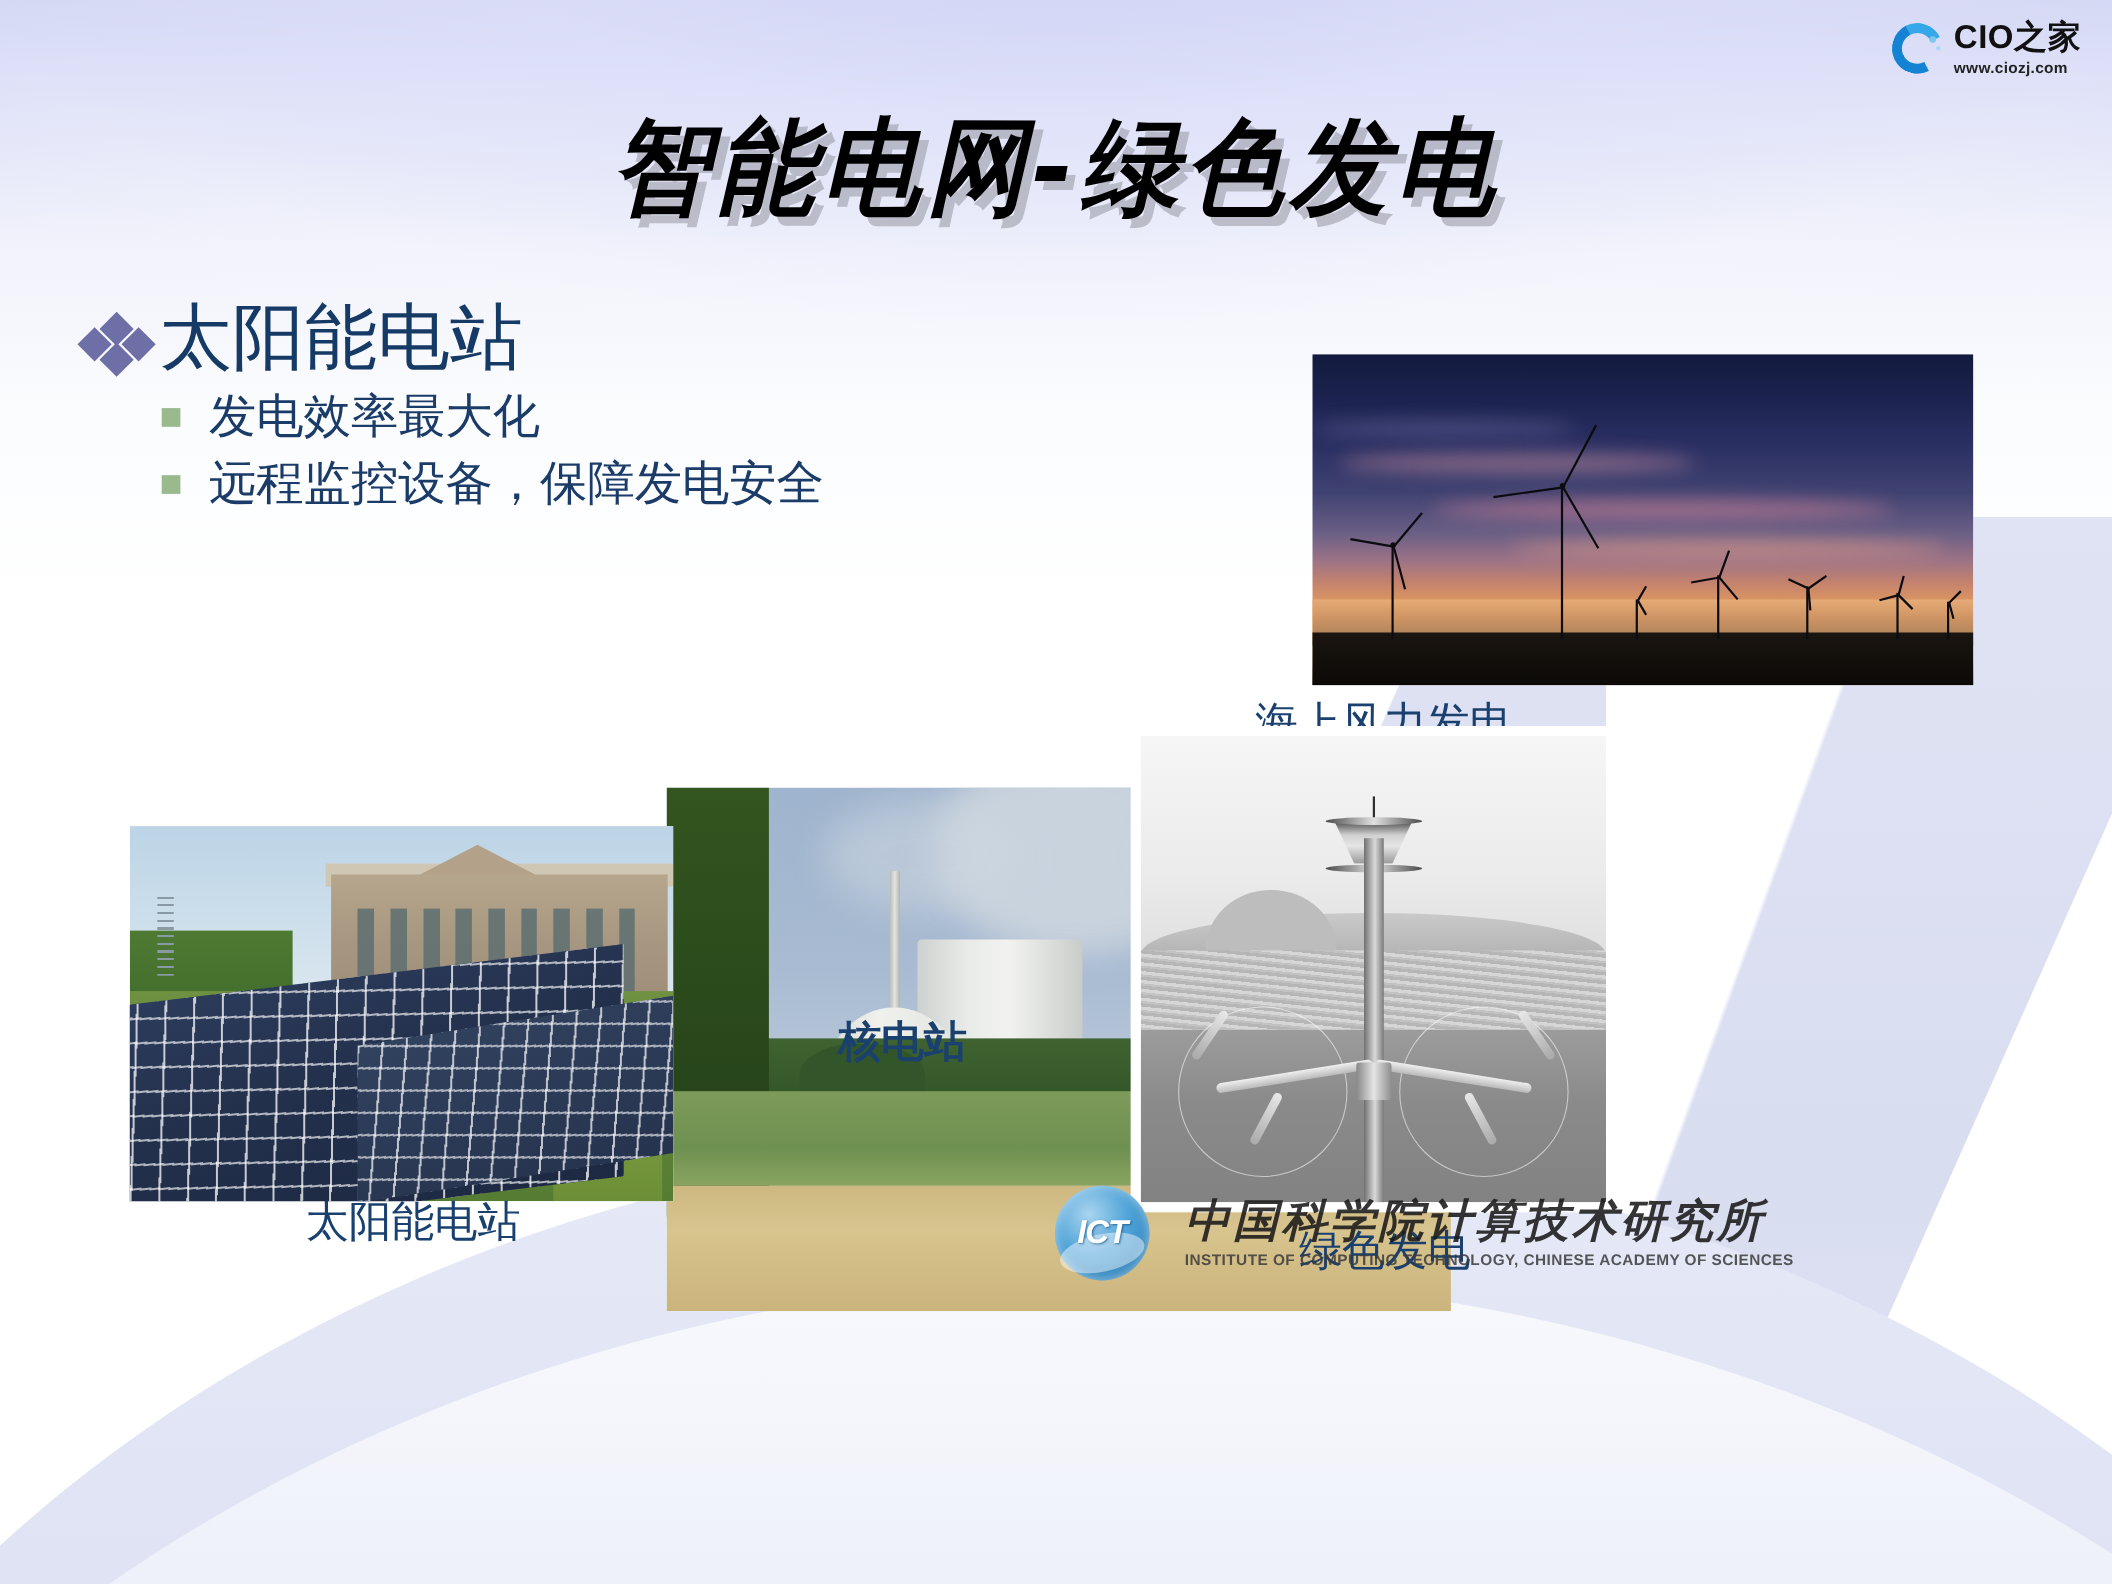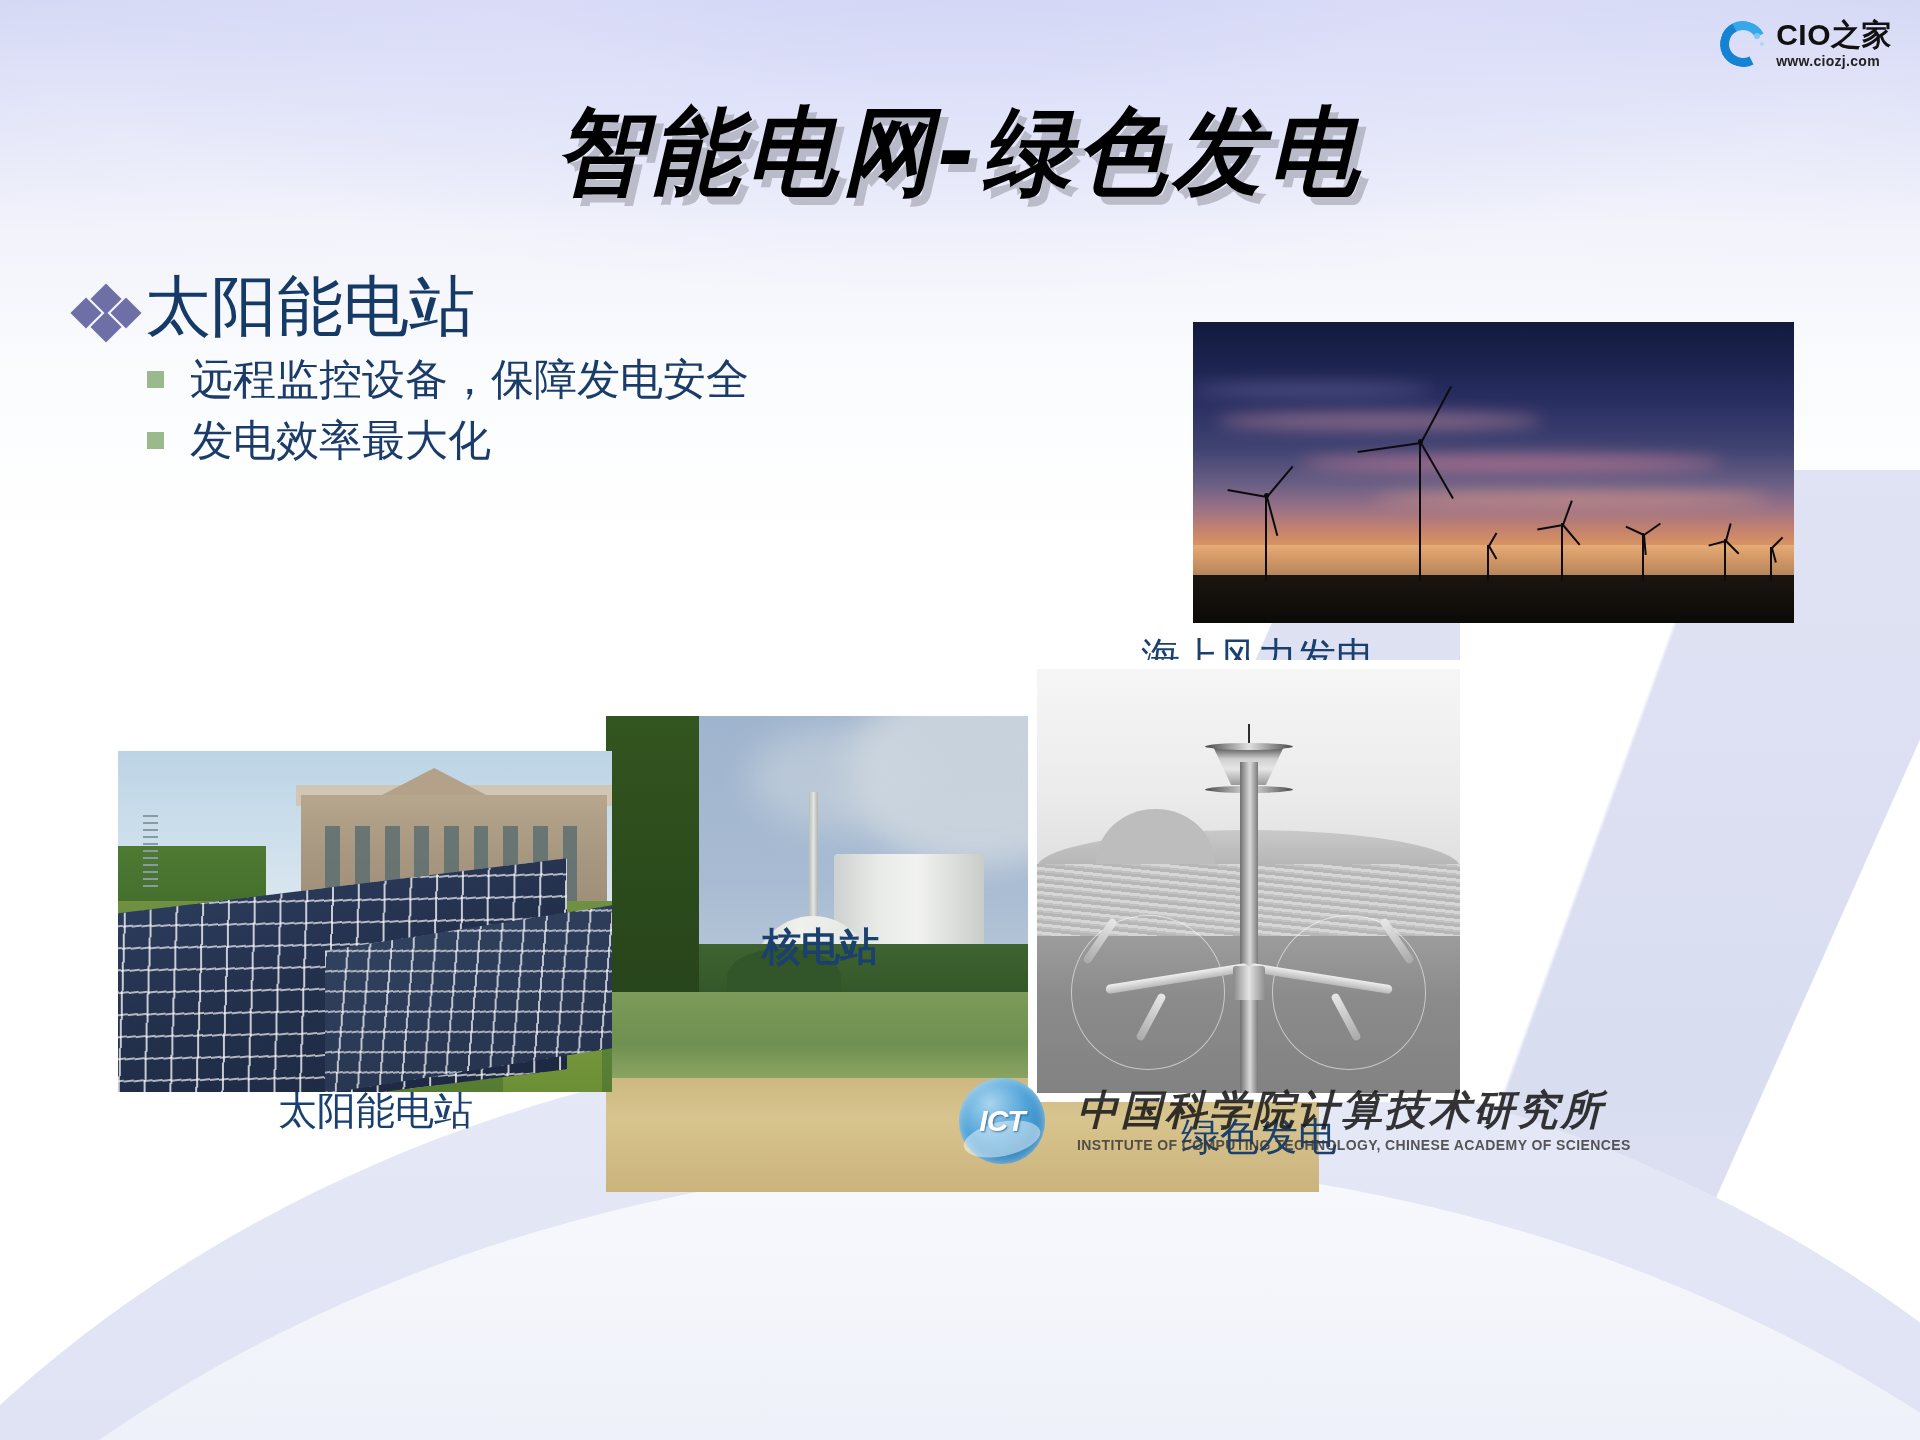--- a/index.html
+++ b/index.html
@@ -266,25 +266,25 @@
         <i class="a"></i>
           <i class="b"></i>
           <i class="c"></i>
           <i class="d"></i>
       </span>
       <span class="b1-text">太阳能电站</span>
     </div>
     <div class="sub">
       <div class="b2">
         <span class="sq-bullet"></span>
-        <span class="b2-text">远程监控设备，保障发电安全</span>
+        <span class="b2-text">发电效率最大化</span>
       </div>
       <div class="b2">
         <span class="sq-bullet"></span>
-        <span class="b2-text">发电效率最大化</span>
+        <span class="b2-text">远程监控设备，保障发电安全</span>
       </div>
     </div>
   </div>
 
   <div class="photo" id="photo-wind">
     <div class="inner">
       <div class="wind-sky"></div>
       <div class="wind-cloud" style="left:4%;top:30%;width:54%;height:6%;background:#c98fa0;"></div>
       <div class="wind-cloud" style="left:18%;top:44%;width:70%;height:6%;background:#e0889a;"></div>
       <div class="wind-cloud" style="left:30%;top:56%;width:66%;height:5%;background:#f0a489;"></div>

